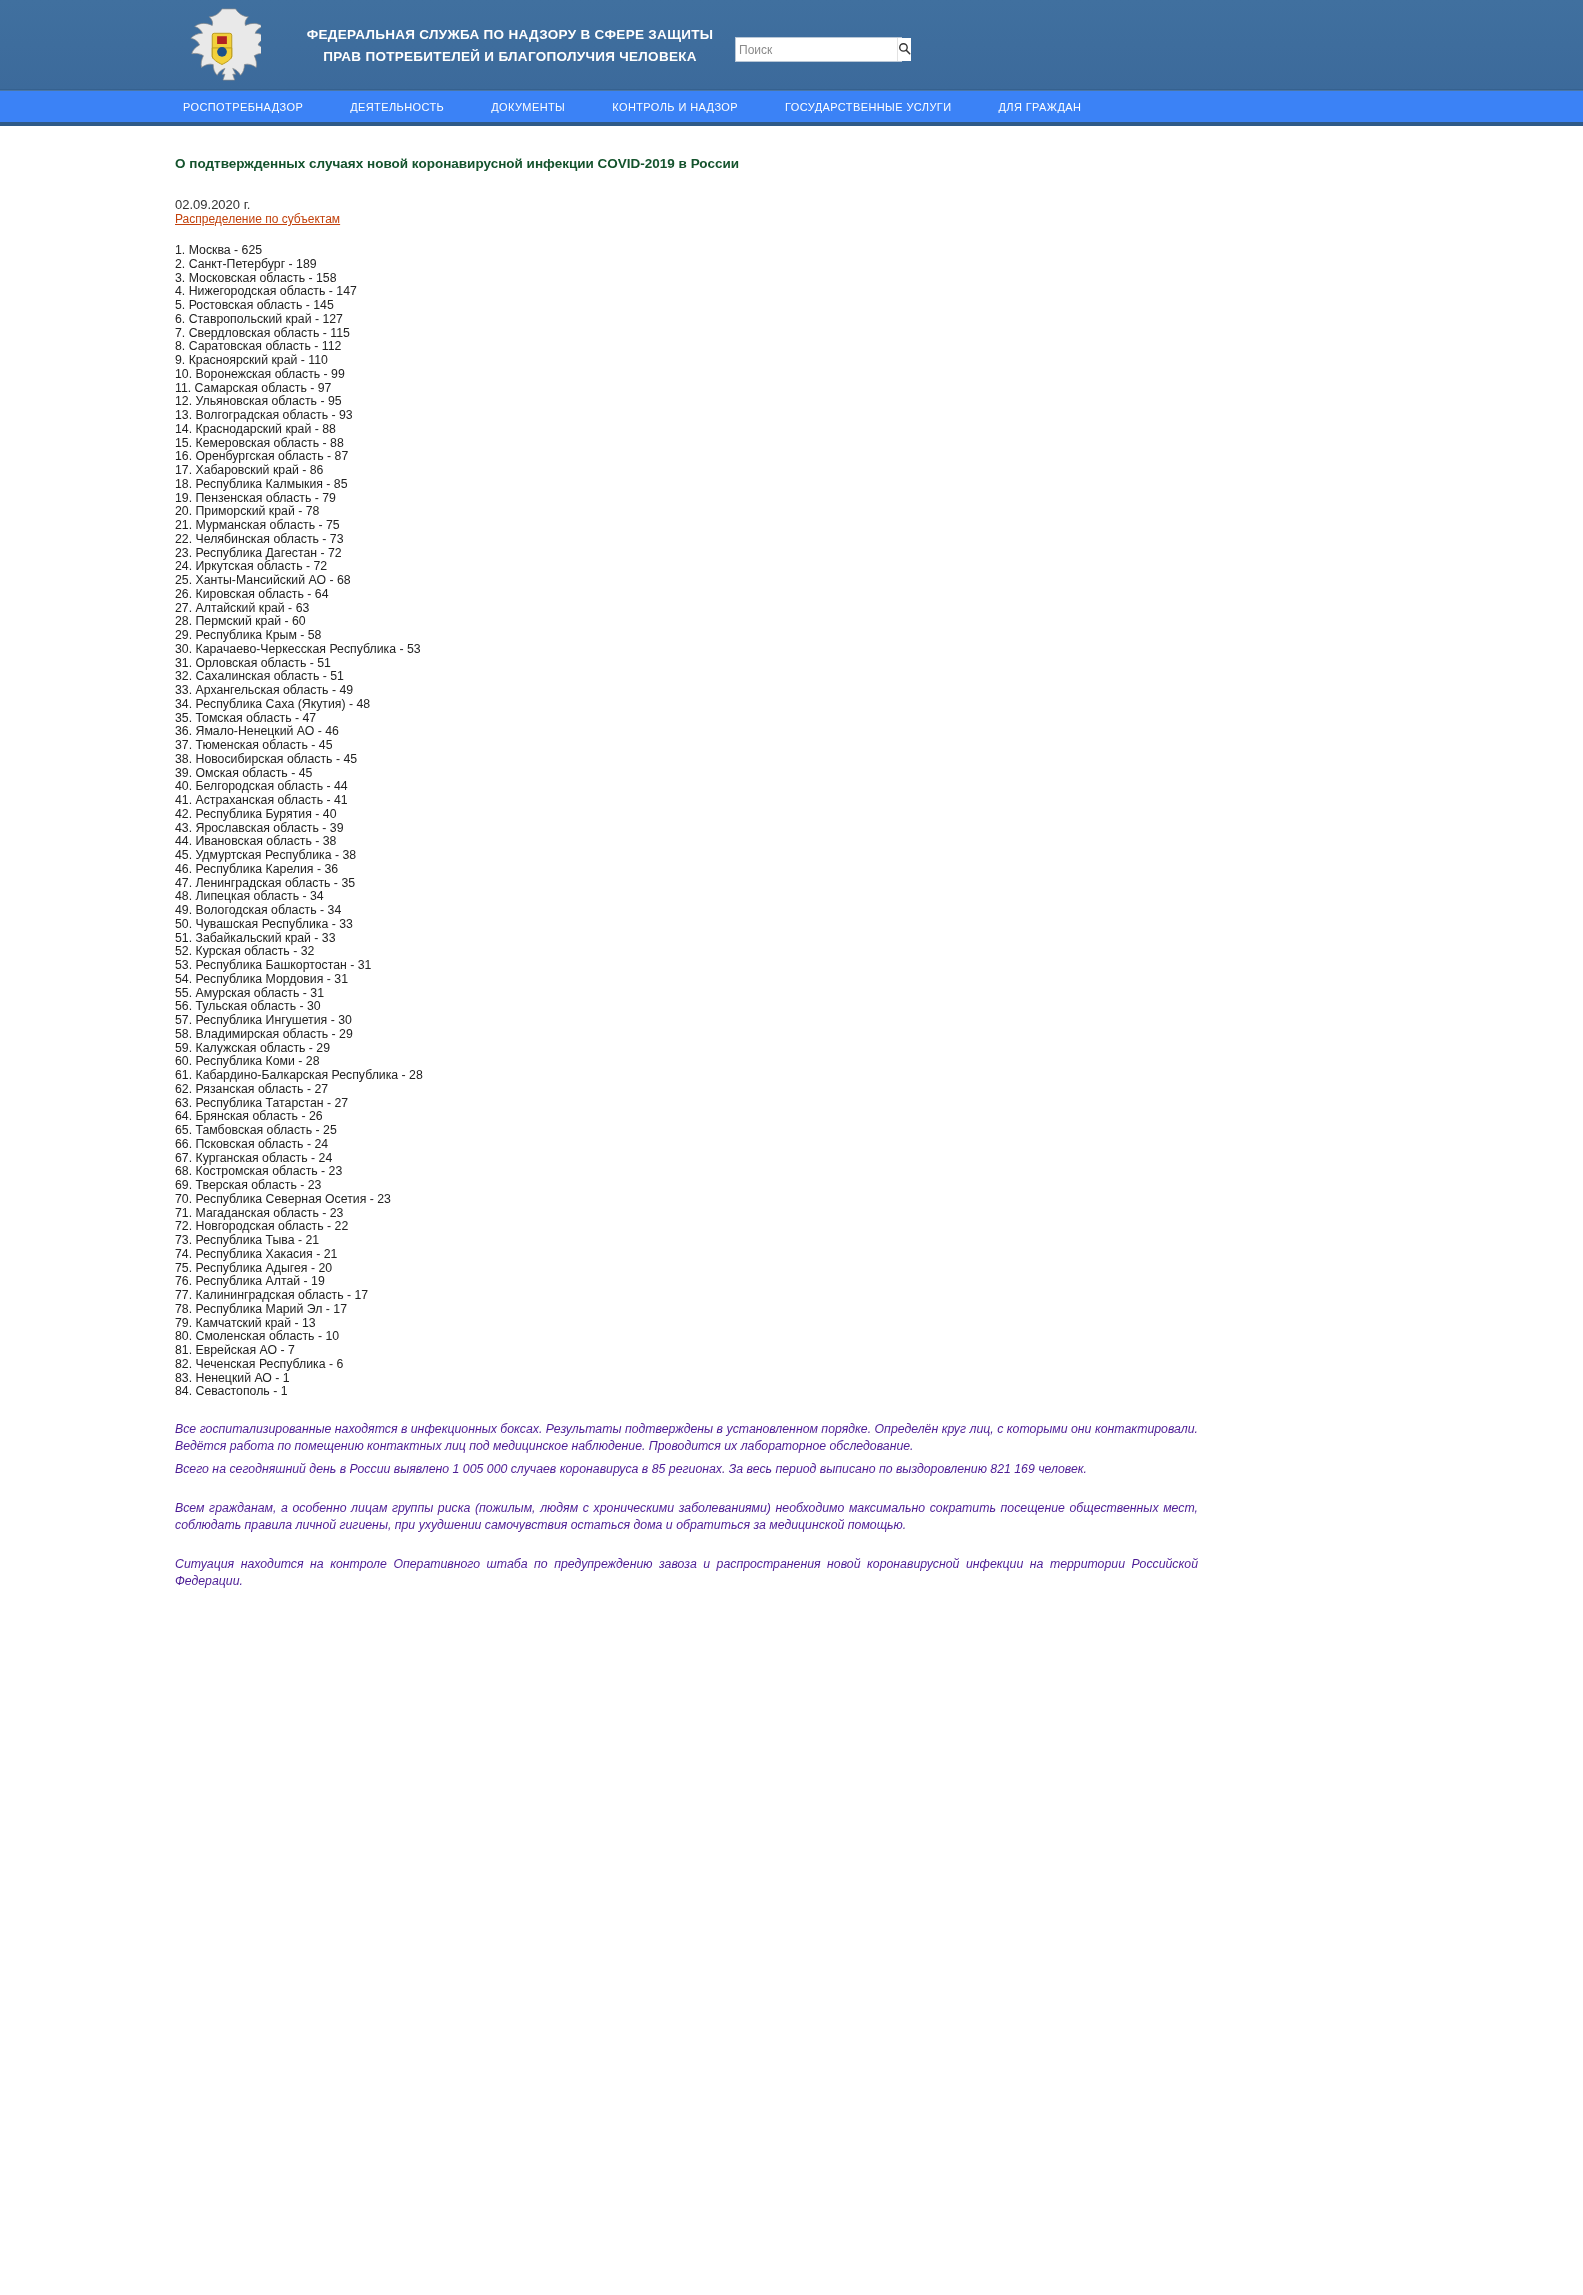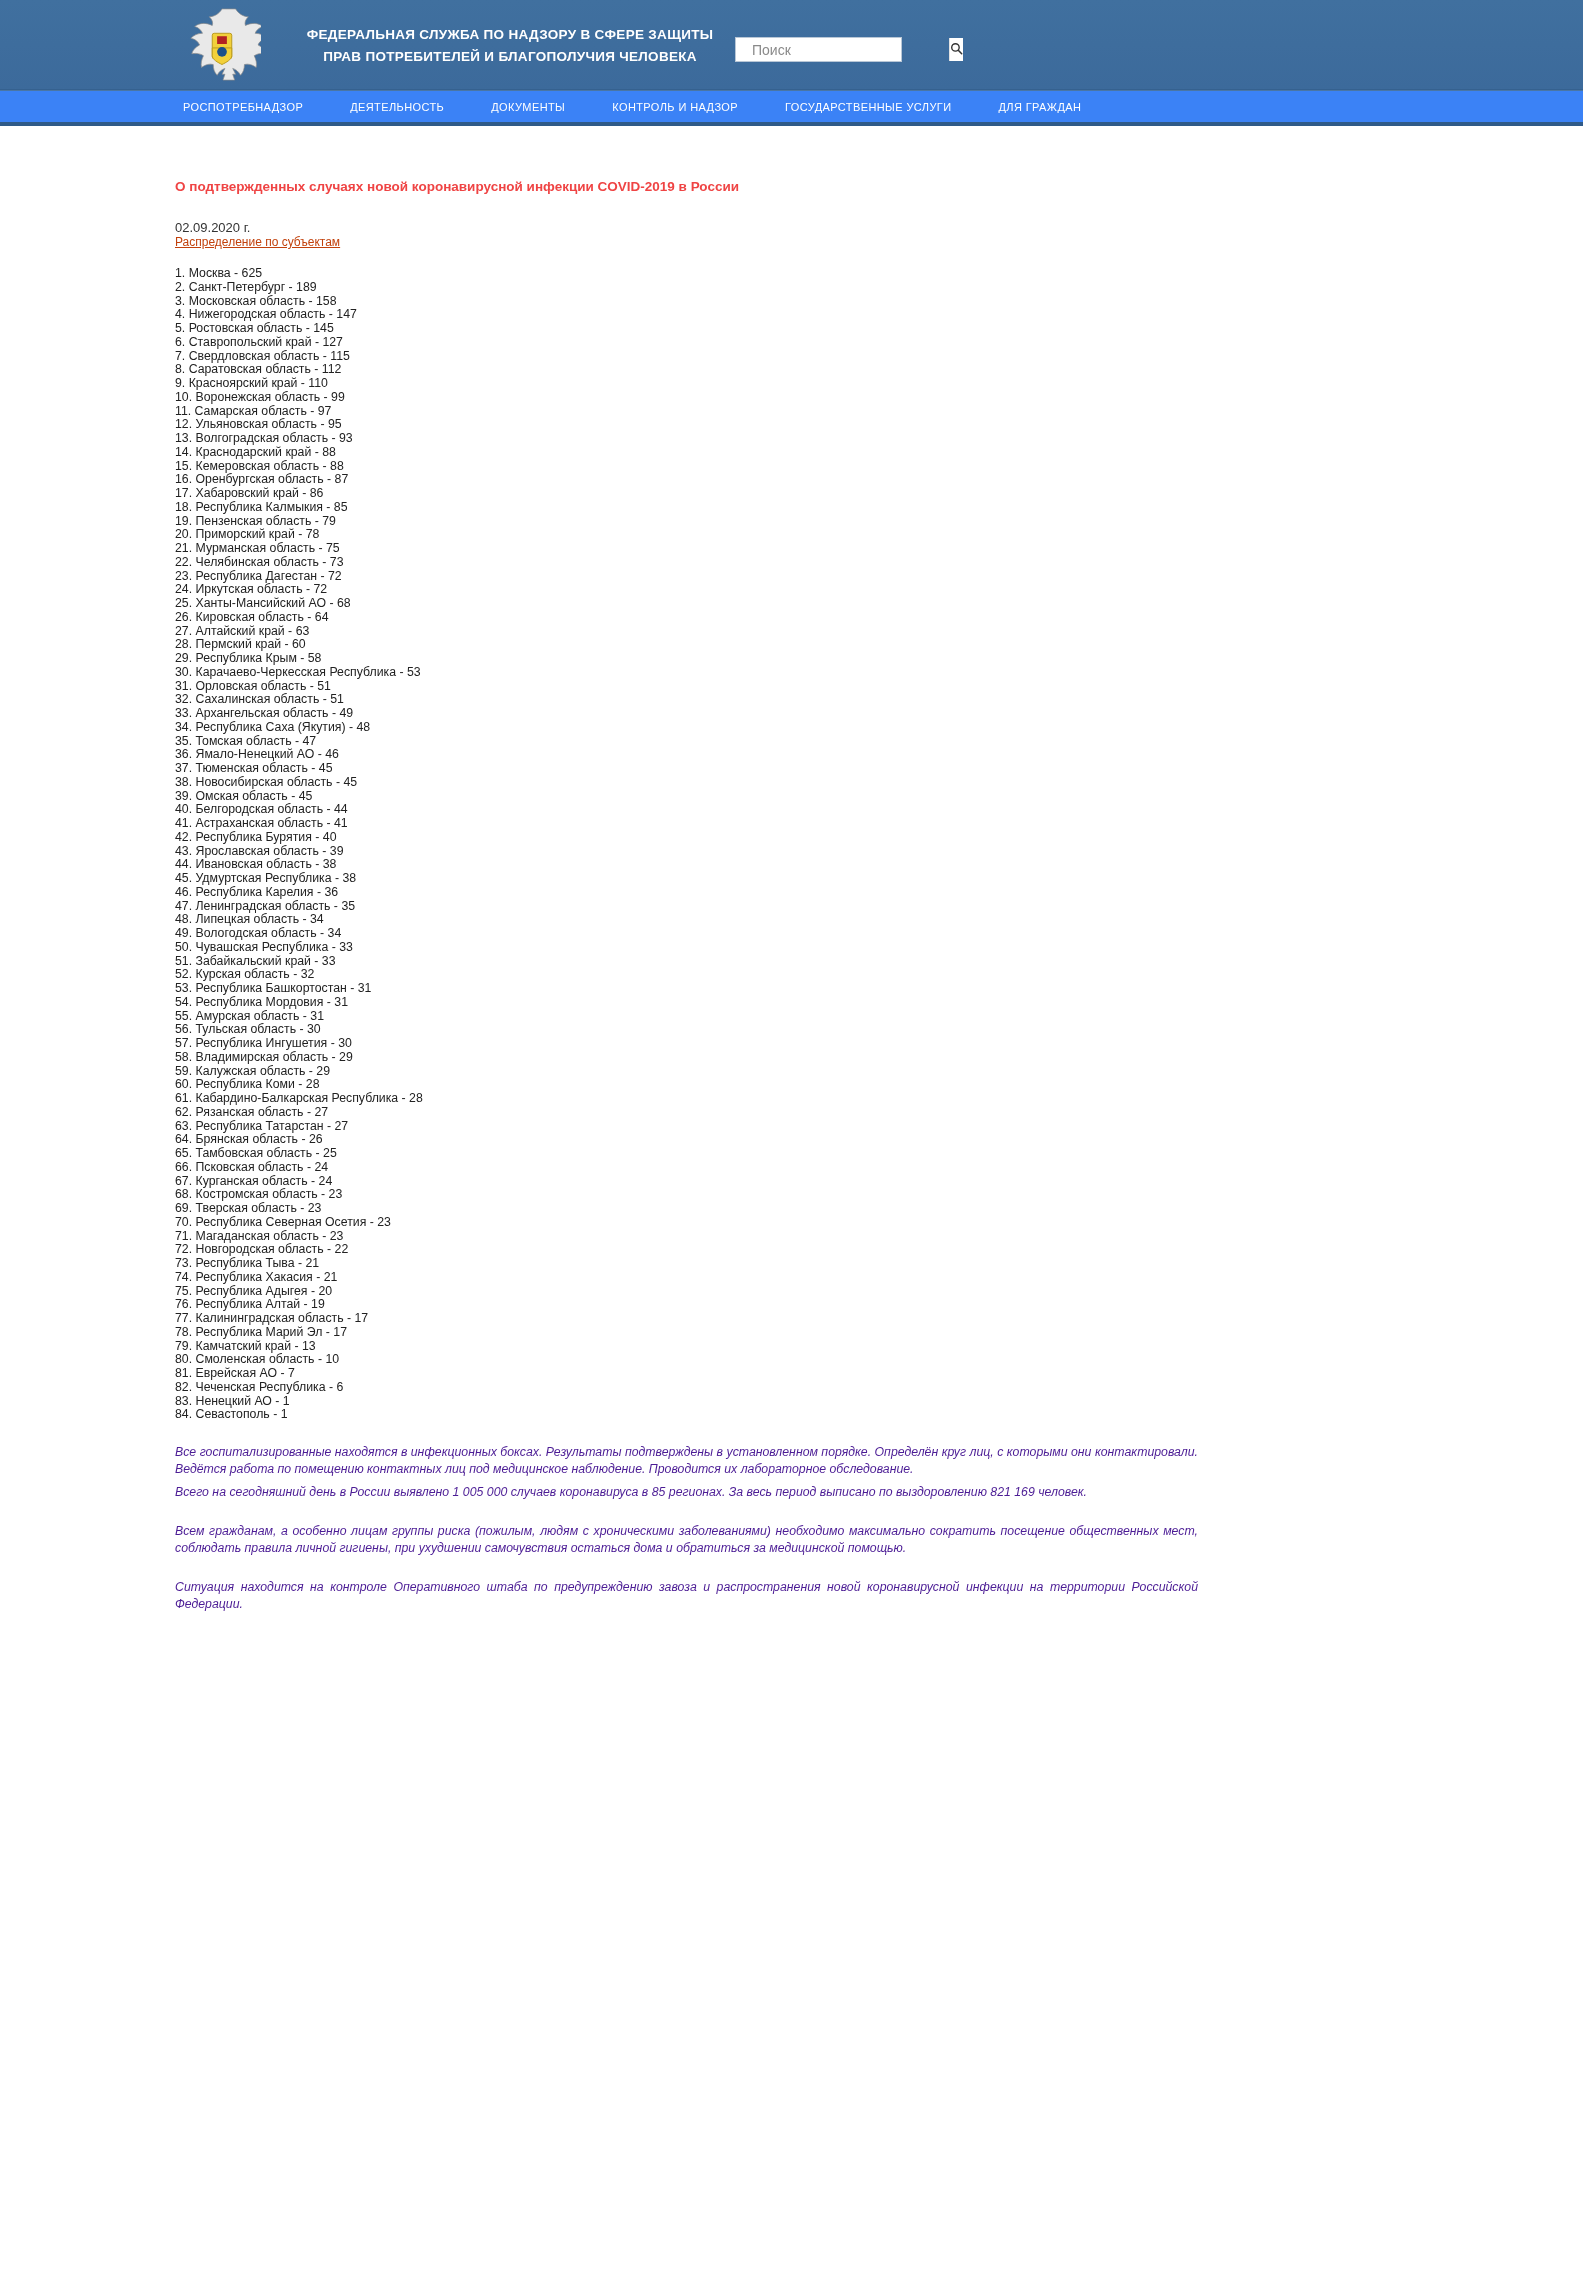--- a/index.html
+++ b/index.html
@@ -60,22 +60,22 @@
     border: 1px solid #b9c7d6;
     display: flex;
     align-items: center;
     box-sizing: border-box;
   }
   .search-input {
     border: 0;
     outline: 0;
     flex: 1;
     height: 23px;
-    padding: 0 16px;
-    font-size: 14px;
+    padding: 0 3px;
+    font-size: 12px;
     font-family: "Liberation Sans", sans-serif;
     color: #555;
     background: transparent;
   }
   .search-input::placeholder { color: #8a8a8a; }
   .search-btn {
     width: 28px;
     height: 23px;
     background: #ffffff;
     border: 0;
@@ -112,24 +112,24 @@
   
   .content {
     padding: 0 0 40px 0;
     position: relative;
   }
   .inner {
     margin-left: 175px;
     width: 1023px;
   }
   h1.article-title {
-    color: #ef4444;
+    color: #14532d;
     font-size: 13.5px;
     font-weight: bold;
-    margin: 52px 0 0 0;
+    margin: 29px 0 0 0;
     line-height: 18px;
   }
   .date {
     font-size: 13px;
     color: #333;
     margin-top: 24px;
   }
   .lead {
     font-size: 12.5px;
     color: #222;

